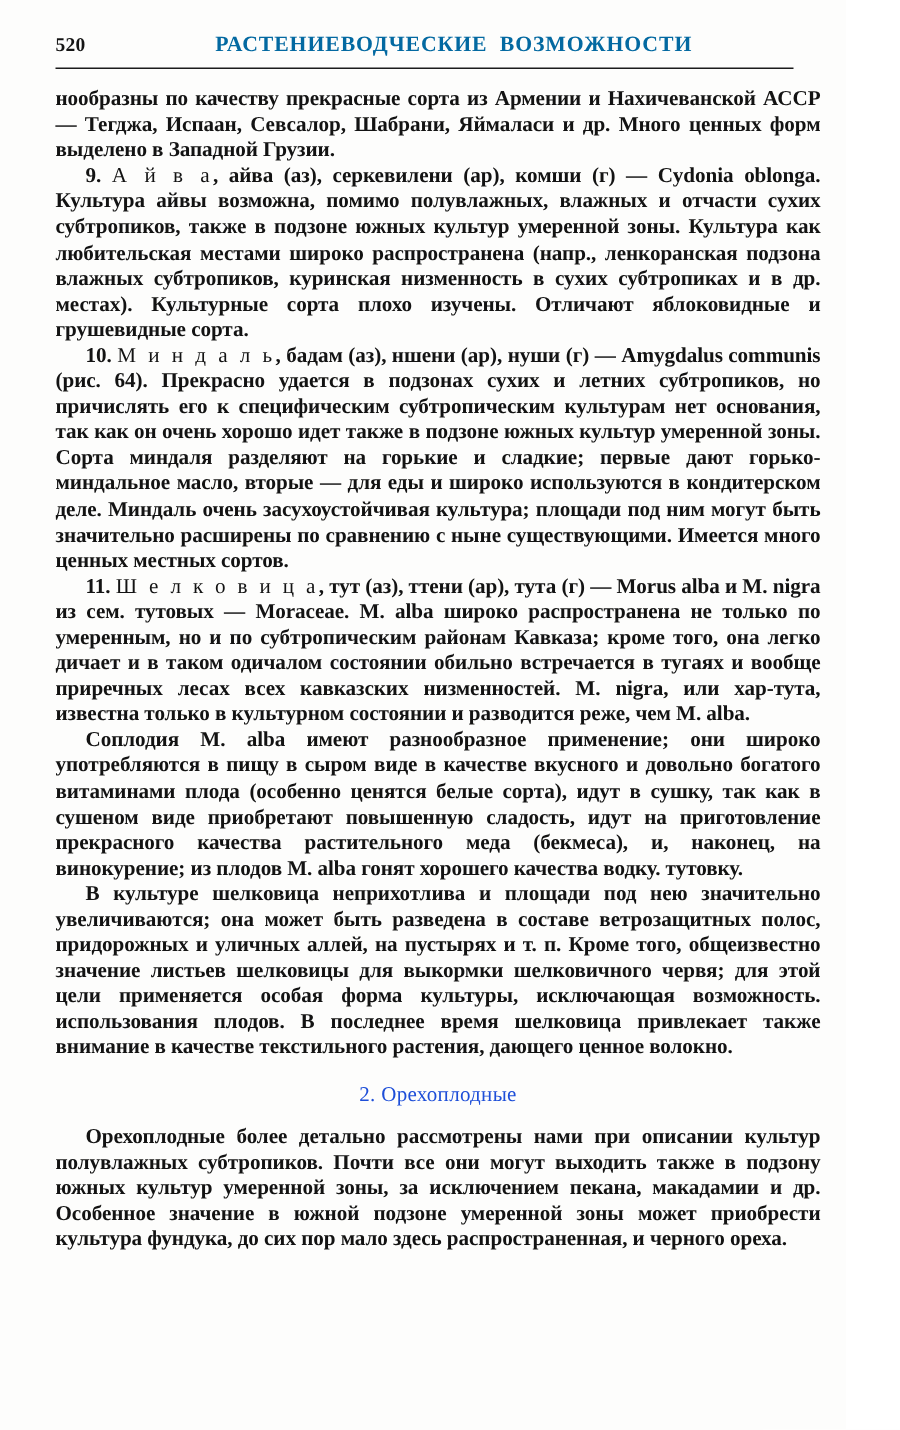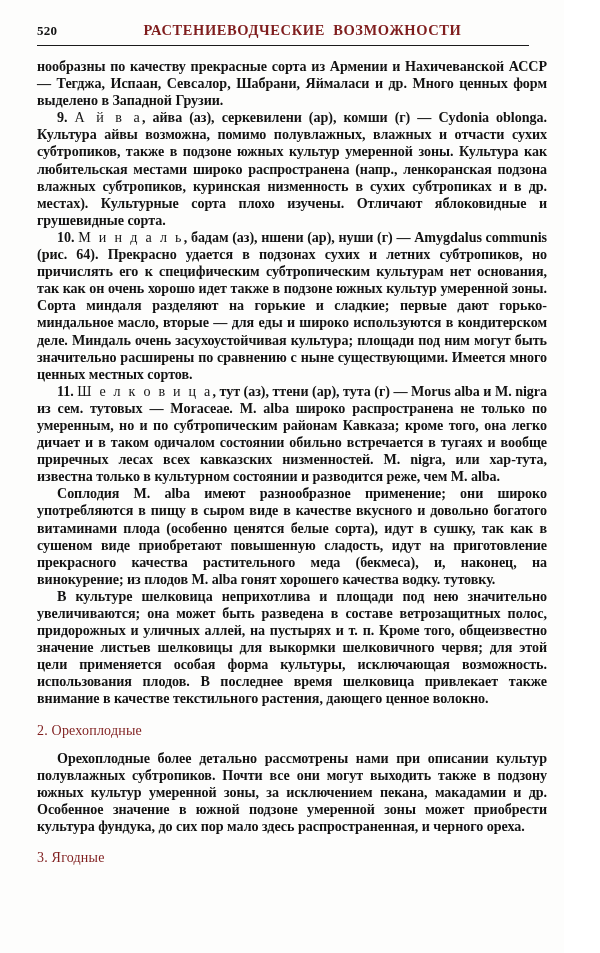--- a/index.html
+++ b/index.html
@@ -38,21 +38,21 @@
     flex: none;
   }
   .head-title {
     flex: 1;
     text-align: center;
     font-family: "Liberation Serif", "DejaVu Serif", serif;
     font-size: 14.5px;
     font-weight: 600;
     letter-spacing: 0.6px;
     word-spacing: 4px;
-    color: #7f1d1d;
+    color: #0369a1;
     margin-right: 50px;
   }
   .head-rule {
     margin: 6px 35px 0 37px;
     height: 0;
     border-top: 1.6px solid #1b1b1b;
   }
   .body-col {
     margin: 0 17px 0 37px;
     padding-top: 12px;
@@ -67,25 +67,25 @@
     text-justify: inter-word;
     color: #131313;
     letter-spacing: -0.05px;
     hyphens: manual;
   }
   p.indent {
     text-indent: 20px;
   }
   .sec-head {
     margin: 15px 0 11px 0;
-    text-align: left;
+    text-align: center;
     font-family: "Liberation Serif", "DejaVu Serif", serif;
     font-size: 14px;
     font-weight: 400;
-    color: #7f1d1d;
+    color: #1d4ed8;
     letter-spacing: 0.2px;
   }
   .spaced {
     letter-spacing: 2.2px;
     font-weight: 400;
   }
 </style>
 </head>
 <body>
 
@@ -108,17 +108,16 @@
     <p class="para indent"><span>11.</span> <span class="spaced">Ш е л к о в и ц а</span><span>, тут (аз), ттени (ар), тута (г) — Morus alba и M. nigra из сем. тутовых — Moraceae. M. alba широко распространена не только по умеренным, но и по субтропическим районам Кавказа; кроме того, она легко дичает и в таком одичалом состоянии обильно встречается в тугаях и вообще приречных лесах всех кавказских низменностей. M. nigra, или хар-тута, известна только в культурном состоянии и разводится реже, чем M. alba.</span></p>
 
     <p class="para indent">Соплодия M. alba имеют разнообразное применение; они широко употребляются в пищу в сыром виде в качестве вкусного и довольно богатого витаминами плода (особенно ценятся белые сорта), идут в сушку, так как в сушеном виде приобретают повышенную сладость, идут на приготовление прекрасного качества растительного меда (бекмеса), и, наконец, на винокурение; из плодов M. alba гонят хорошего качества водку. тутовку.</p>
 
     <p class="para indent">В культуре шелковица неприхотлива и площади под нею значительно увеличиваются; она может быть разведена в составе ветрозащитных полос, придорожных и уличных аллей, на пустырях и т. п. Кроме того, общеизвестно значение листьев шелковицы для выкормки шелковичного червя; для этой цели применяется особая форма культуры, исключающая возможность. использования плодов. В последнее время шелковица привлекает также внимание в качестве текстильного растения, дающего ценное волокно.</p>
 
     <div class="sec-head">2. Орехоплодные</div>
 
     <p class="para indent">Орехоплодные более детально рассмотрены нами при описании культур полувлажных субтропиков. Почти все они могут выходить также в подзону южных культур умеренной зоны, за исключением пекана, макадамии и др. Особенное значение в южной подзоне умеренной зоны может приобрести культура фундука, до сих пор мало здесь распространенная, и черного ореха.</p>
 
-    <div class="sec-head">3. Ягодные</div>
 
 
   </div>
 </div>
 
 </body></html>

